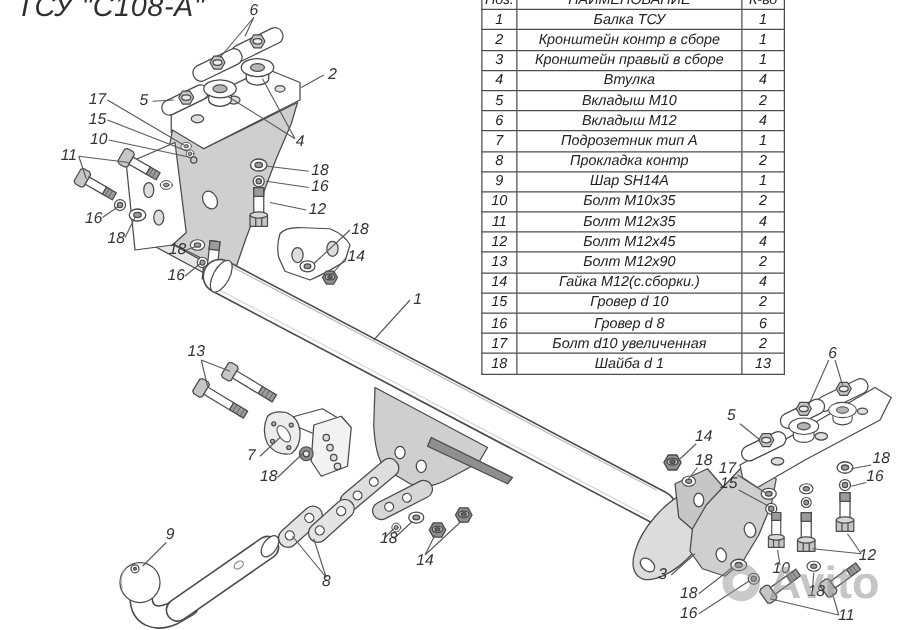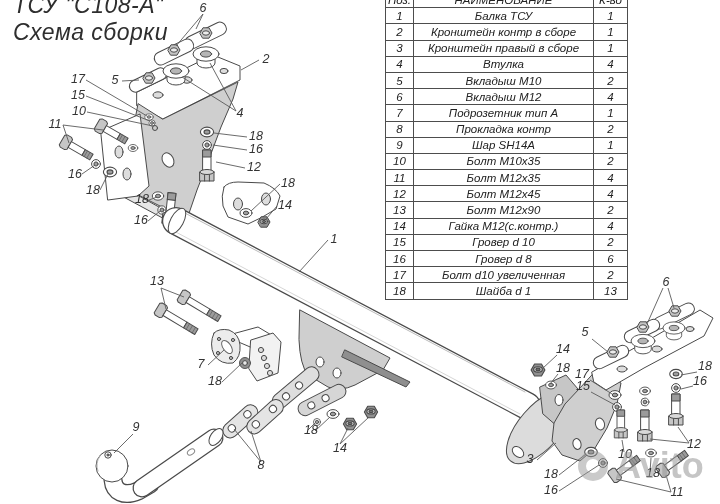--- a/index.html
+++ b/index.html
@@ -25,21 +25,20 @@
   .watermark .wm-circle{width:30px;height:30px;border:8px solid rgba(150,150,150,.5);
              border-radius:50%;box-sizing:border-box;flex:none;}
 </style>
 </head>
 <body>
 
 <div id="root">
 
   <div class="title">
     <span>ТСУ "C108-A"</span>
-    <span>Схема сборки</span>
   </div>
 
   <table class="parts">
     <tbody>
         <tr>
       <td class="c-pos">Поз.</td>
       <td class="c-name">НАИМЕНОВАНИЕ</td>
       <td class="c-qty">К-во</td>
     </tr>
     <tr>
@@ -102,21 +101,21 @@
           <td>Болт М12х45</td>
           <td>4</td>
         </tr>
     <tr>
           <td>13</td>
           <td>Болт М12х90</td>
           <td>2</td>
         </tr>
     <tr>
           <td>14</td>
-          <td>Гайка М12(с.контр.)</td>
+          <td>Гайка М12(с.сборки.)</td>
           <td>4</td>
         </tr>
     <tr>
           <td>15</td>
           <td>Гровер d 10</td>
           <td>2</td>
         </tr>
     <tr>
           <td>16</td>
           <td>Гровер d 8</td>

